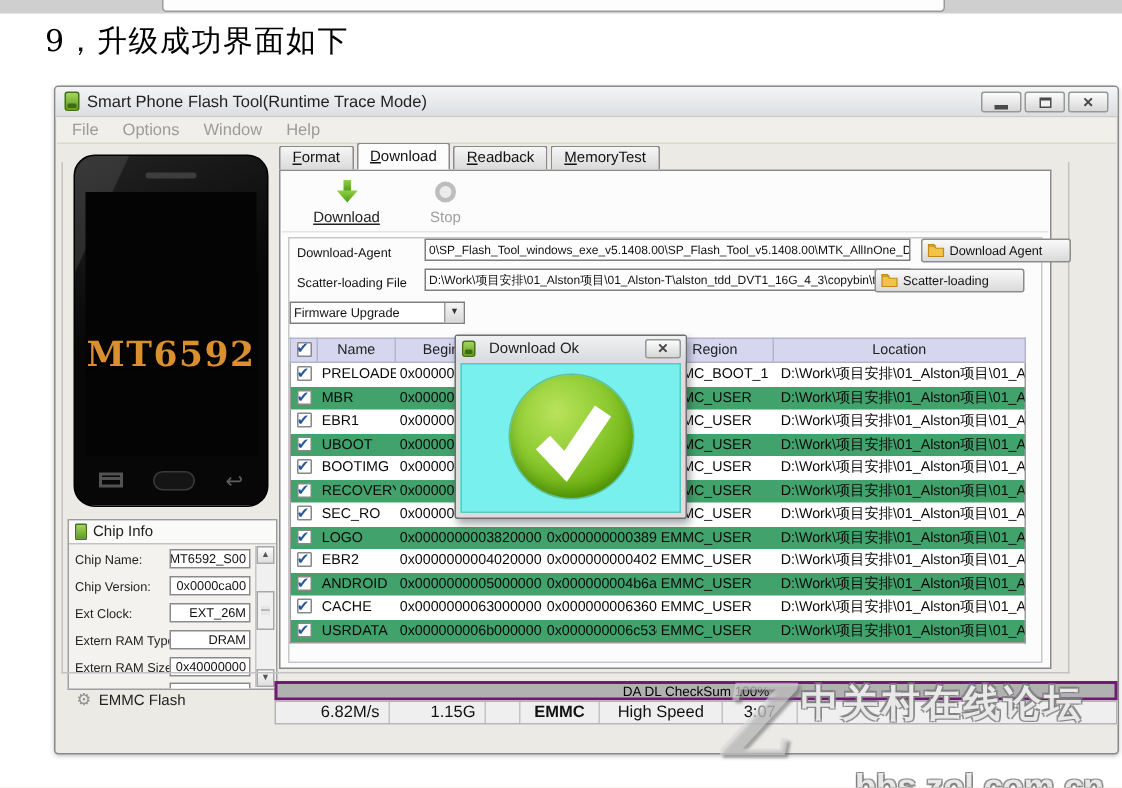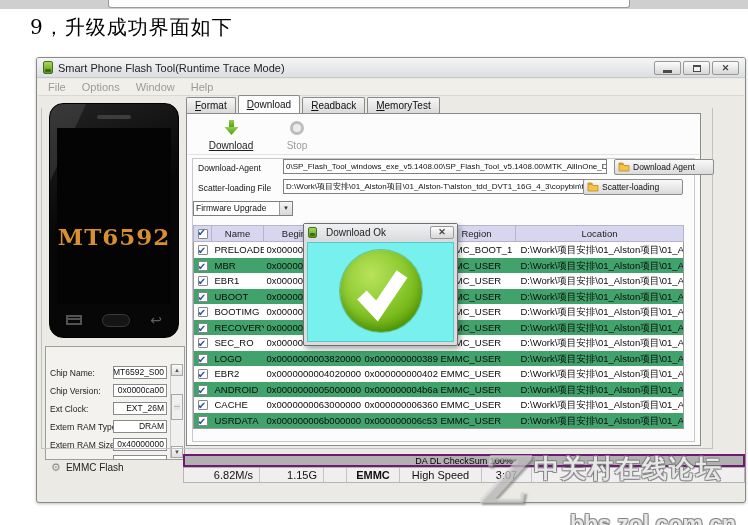--- a/index.html
+++ b/index.html
@@ -222,20 +222,24 @@
       <div class="phone-label">MT6592</div>
     </div>
     <div class="navrow">
       <span class="ico-menu"></span>
       <span class="ico-home"></span>
       <span class="ico-back"></span>
     </div>
   </div>
 
   <div class="chipinfo">
+    <div class="chipinfo-header">
+      <span class="chip-icon"></span>
+      <span class="chipinfo-title">Chip Info</span>
+    </div>
     <div class="chipbody">
 
     <div class="chiprow">
           <span class="chiplbl">Chip Name:</span>
           <span class="chipval">MT6592_S00</span>
         </div>
         <div class="chiprow">
           <span class="chiplbl">Chip Version:</span>
           <span class="chipval">0x0000ca00</span>
         </div>
@@ -327,21 +331,21 @@
   <div class="filebtn" style="left:546px; top:121px;">
     <span class="folder-ico">
       <svg width="12" height="10" viewBox="0 0 12 10">
         <path d="M1 2 L5 2 L6 3.5 L11 3.5 L11 9 L1 9 Z" fill="#f3c246" stroke="#c3891c" stroke-width="0.8"></path>
         <path d="M1 2 L1 1 L4.5 1 L5.5 2 Z" fill="#f3c246" stroke="#c3891c" stroke-width="0.8"></path>
       </svg>
     </span>
     <span>Scatter-loading</span>
   </div>
 
-  <div class="field" style="left:156px; top:143px; width:100px; padding-right:15px; font-size:8.5px;">
+  <div class="field" style="left:156px; top:143px; width:117px; padding-right:15px; font-size:8.5px;">
     <span>Firmware Upgrade</span>
     <span class="combo-arrow"></span>
   </div>
 
   <table class="ptable">
     <thead>
       <tr>
         <th><span class="cb"></span></th>
 
       <th>Name</th>

